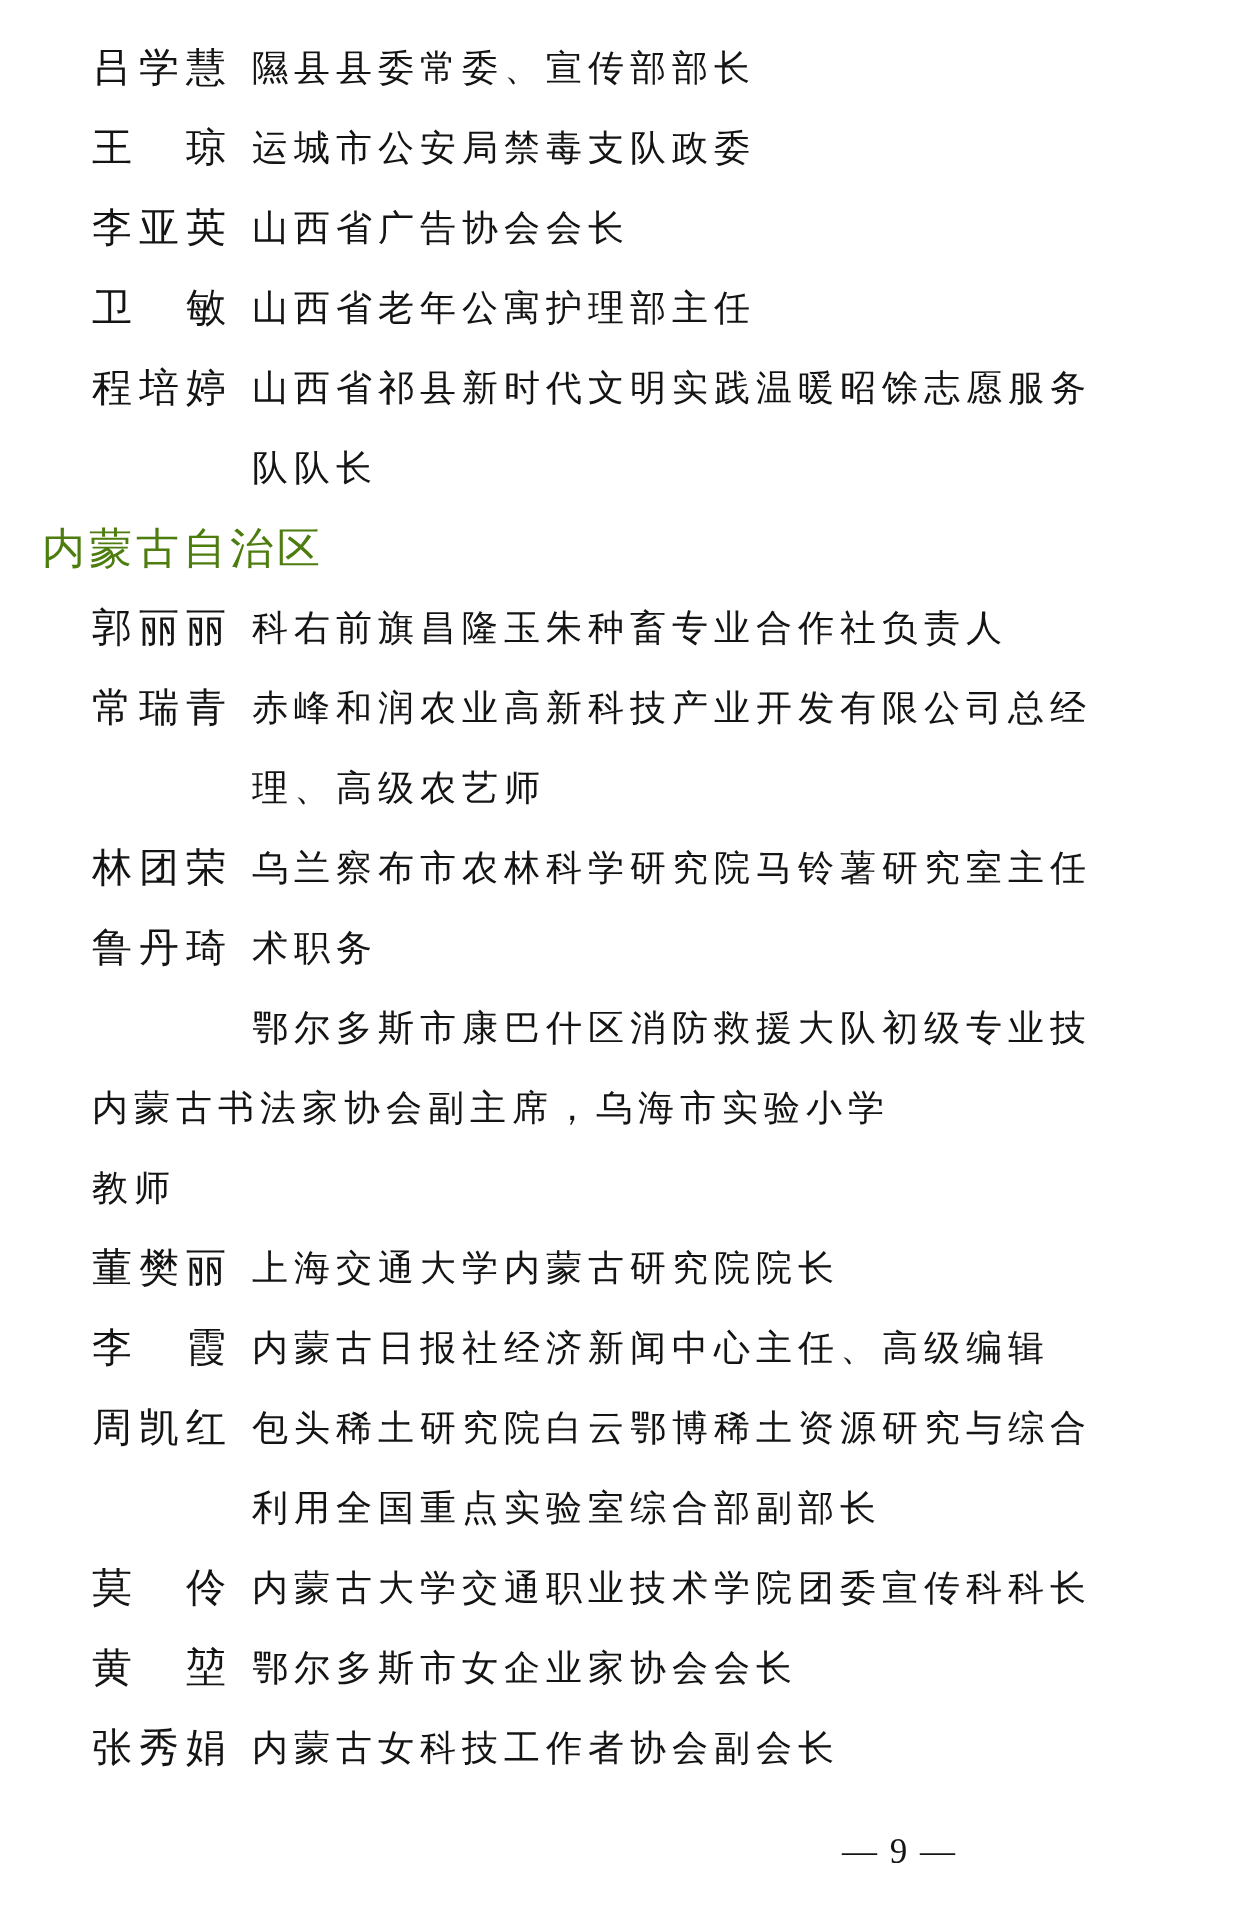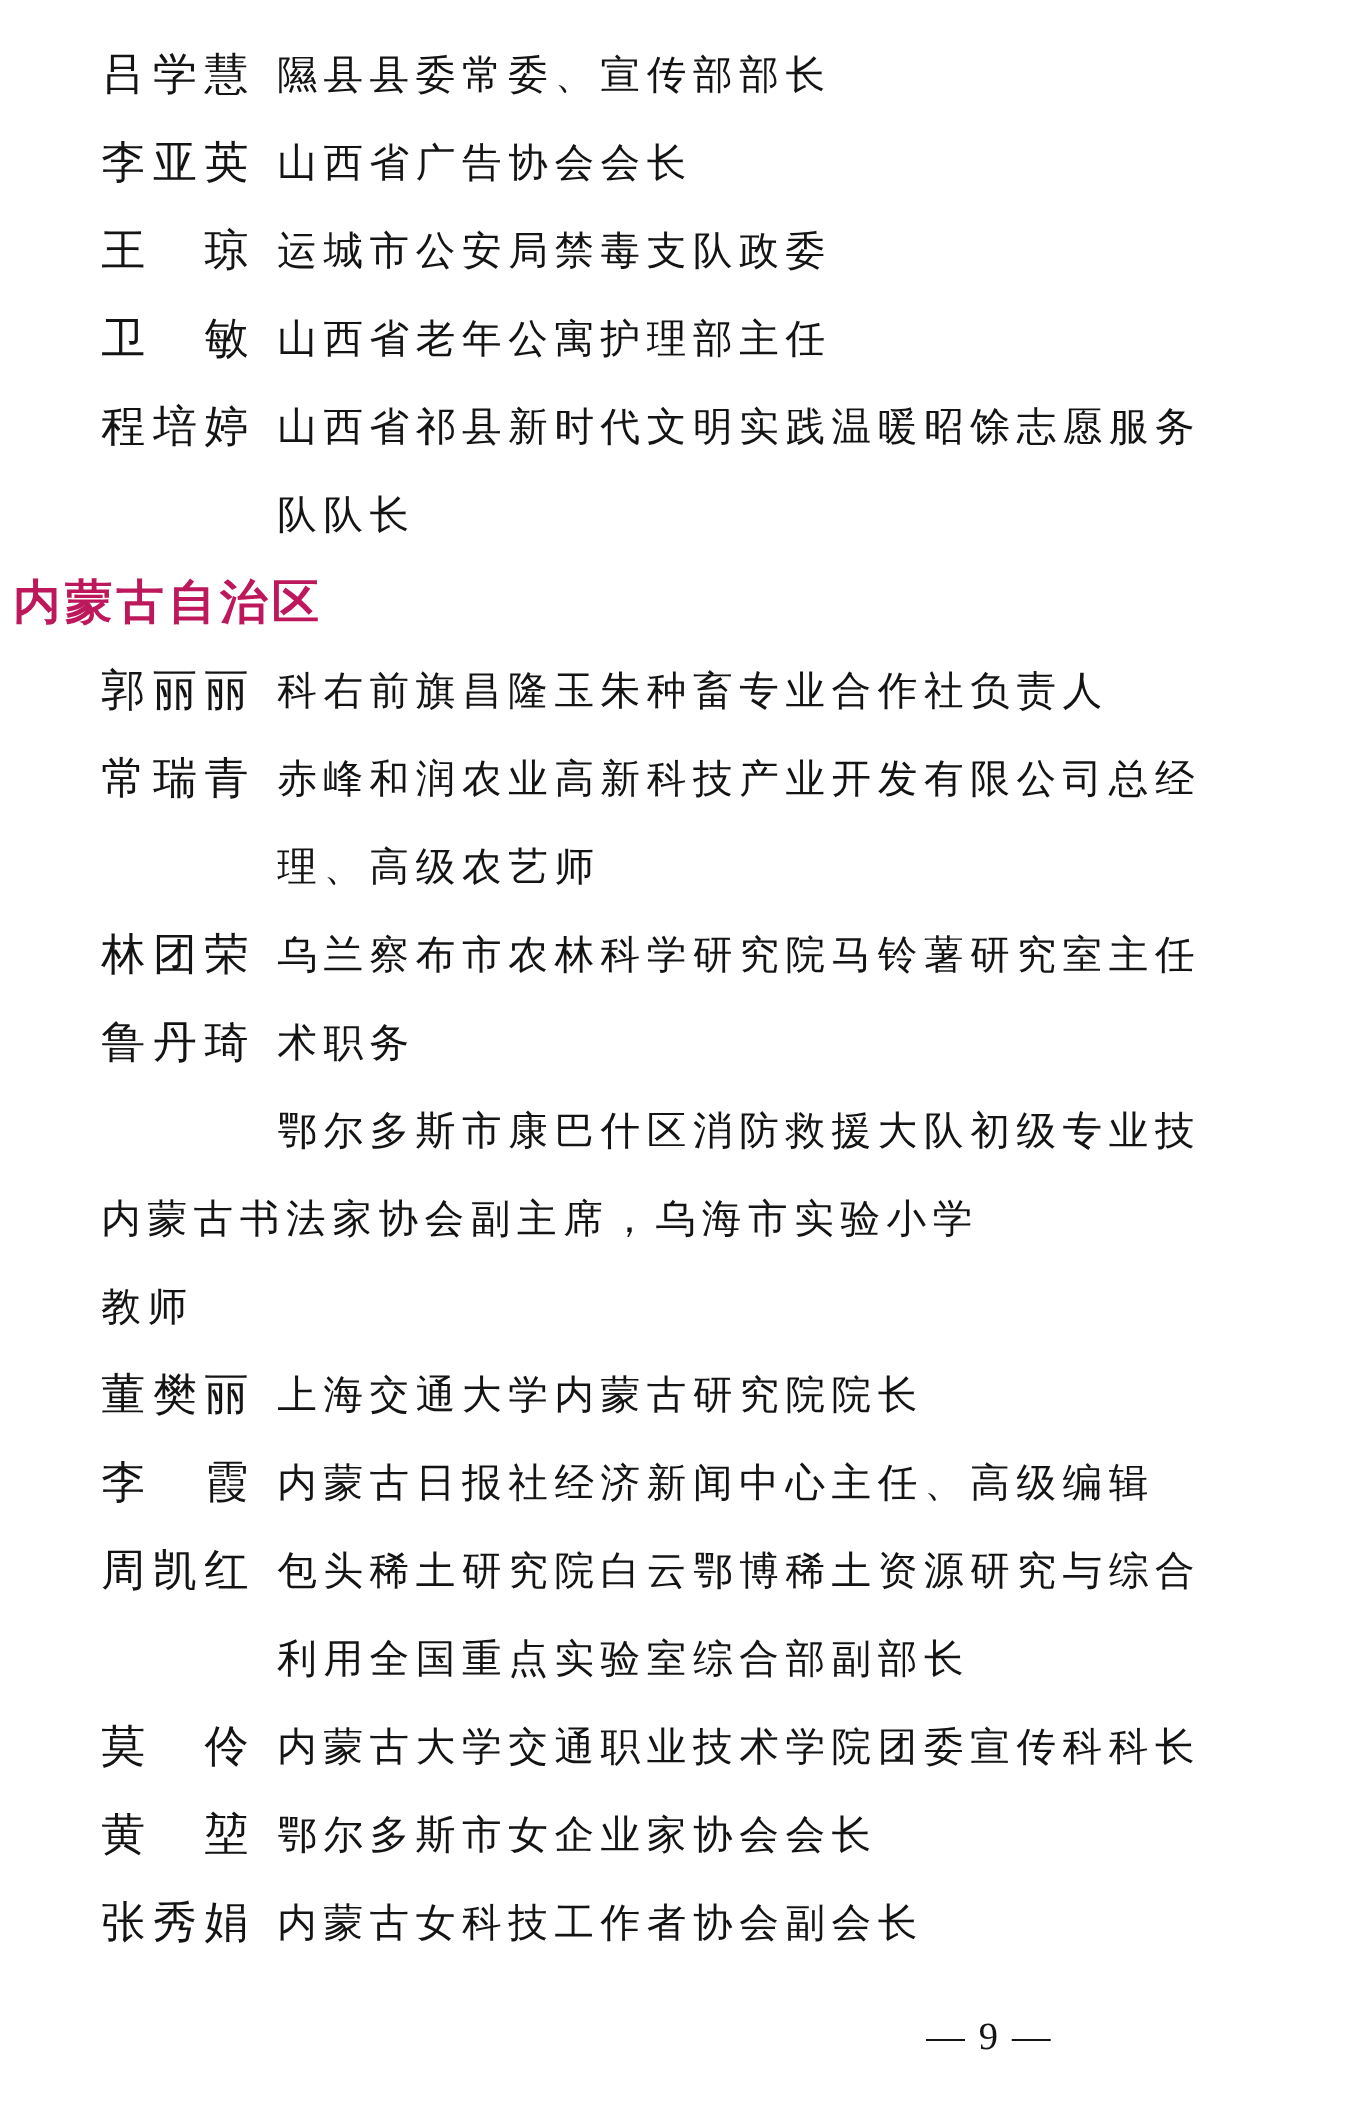--- a/index.html
+++ b/index.html
@@ -37,27 +37,27 @@
     flex: 1 1 auto;
     min-width: 0;
   }
   .line {
     font-size: 36px;
     line-height: 80px;
     letter-spacing: 6px;
     white-space: nowrap;
   }
   .section-heading {
-    padding-left: 12px;
+    padding-left: 42px;
     font-family: "Liberation Sans", "DejaVu Sans", sans-serif;
-    font-weight: bold;
+    font-weight: normal;
     font-size: 43px;
     line-height: 80px;
     letter-spacing: 4px;
-    color: #be185d;
+    color: #4d7c0f;
   }
   .page-number {
     position: absolute;
     top: 1832px;
     right: 285px;
     font-size: 35px;
     line-height: 40px;
     letter-spacing: 2px;
     color: #141414;
     white-space: pre;
@@ -69,29 +69,29 @@
 <div class="page">
   <div class="content">
     <div id="list-top">
         <div class="entry">
           <span class="name">吕学慧</span>
           <div class="title">
             <div class="line">隰县县委常委、宣传部部长</div>
           </div>
         </div>
         <div class="entry">
+          <span class="name">王　琼</span>
+          <div class="title">
+            <div class="line">运城市公安局禁毒支队政委</div>
+          </div>
+        </div>
+        <div class="entry">
           <span class="name">李亚英</span>
           <div class="title">
             <div class="line">山西省广告协会会长</div>
-          </div>
-        </div>
-        <div class="entry">
-          <span class="name">王　琼</span>
-          <div class="title">
-            <div class="line">运城市公安局禁毒支队政委</div>
           </div>
         </div>
         <div class="entry">
           <span class="name">卫　敏</span>
           <div class="title">
             <div class="line">山西省老年公寓护理部主任</div>
           </div>
         </div>
         <div class="entry">
           <span class="name">程培婷</span>

